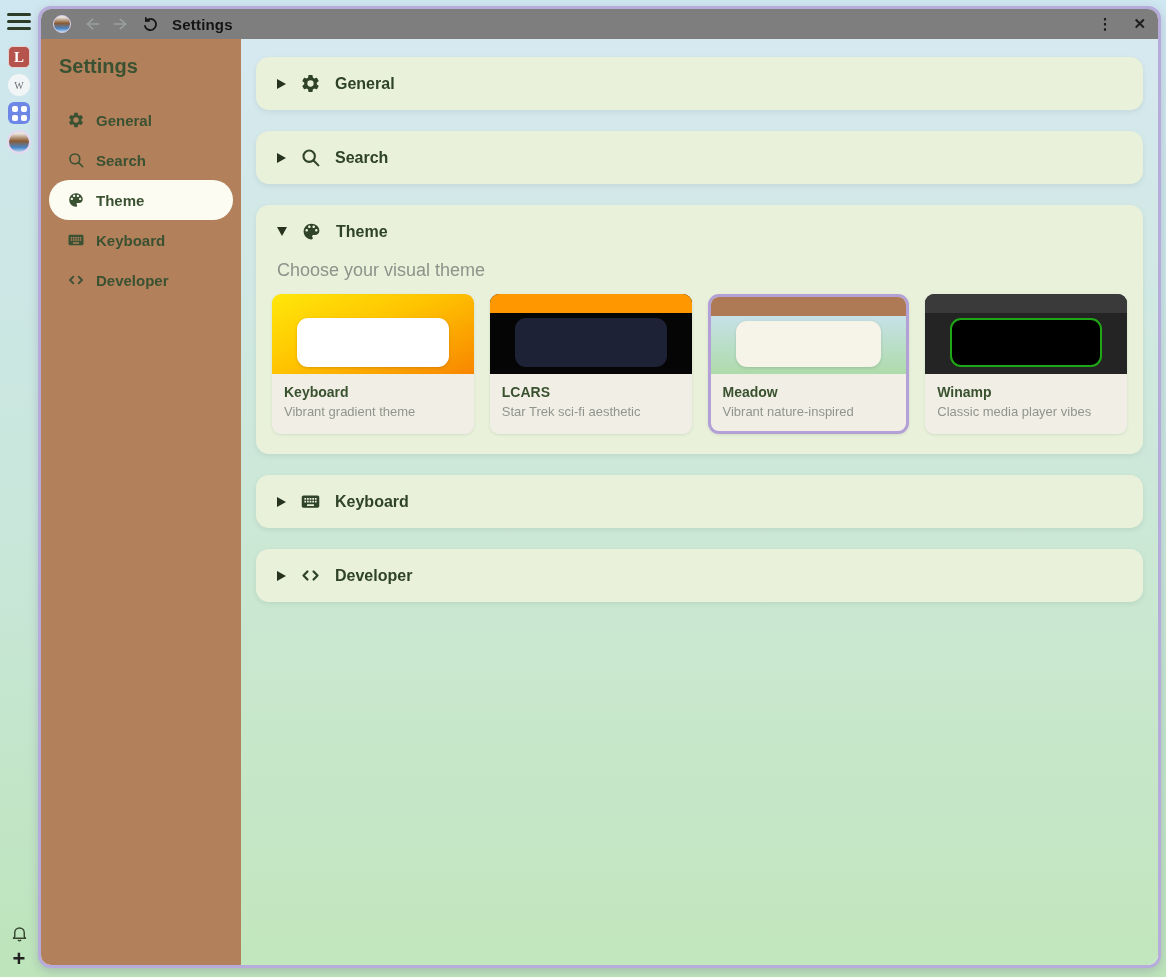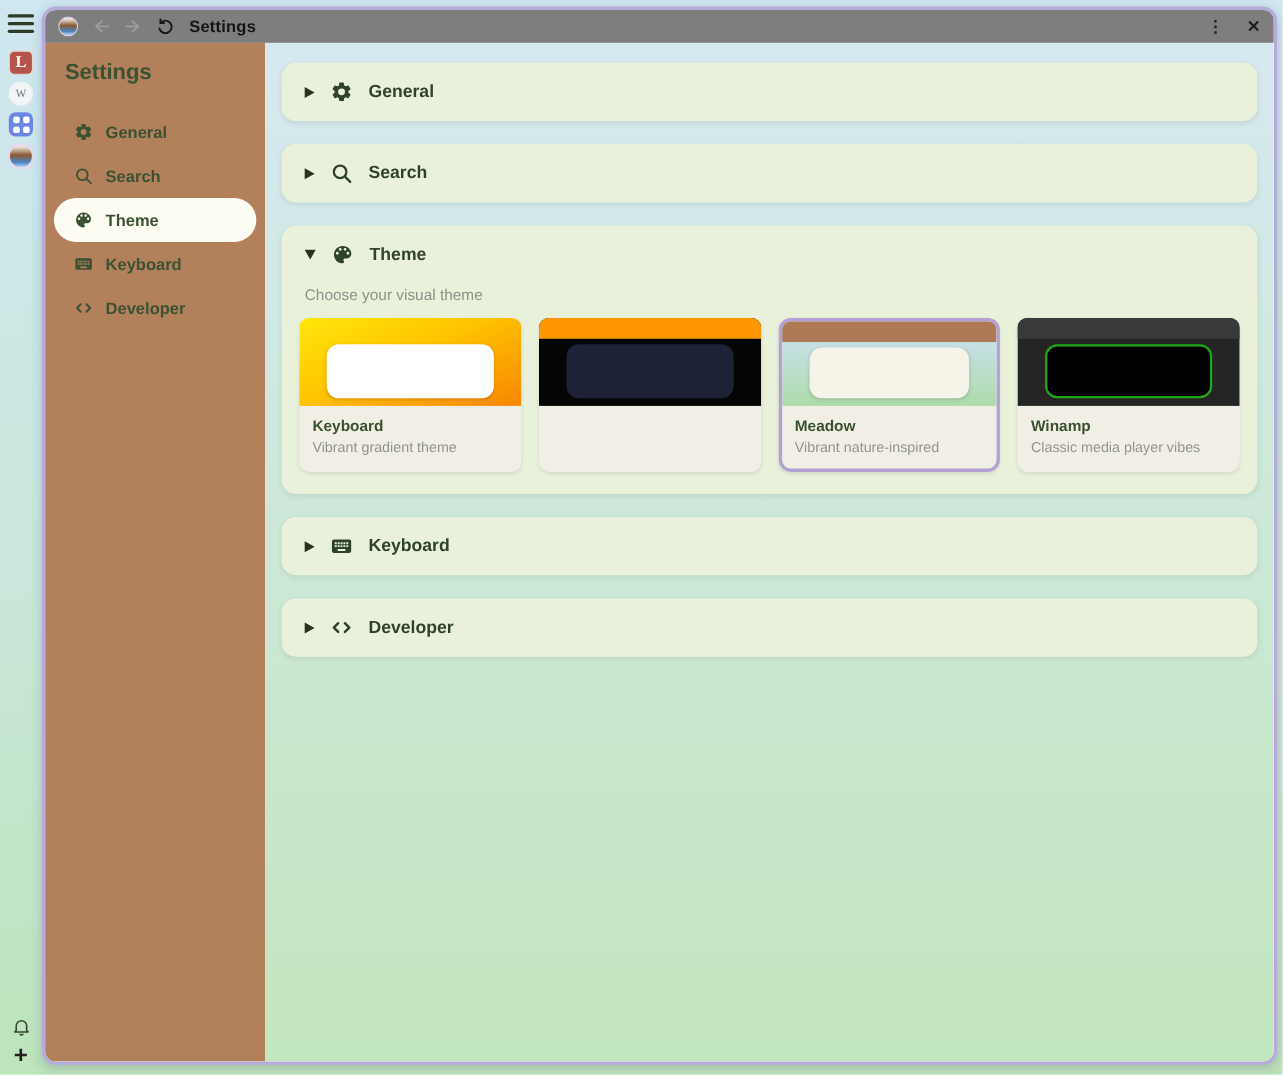--- a/index.html
+++ b/index.html
@@ -51,21 +51,21 @@
 
   
   .main { flex:1; background:linear-gradient(180deg, #d6e9f1 0%, #cde8da 45%, #c2e6bd 100%); padding:18px 15px; overflow:hidden; }
   .section { background:#e9f1db; border-radius:13px; box-shadow:0 2px 5px rgba(60,80,60,.10); margin-bottom:21px; }
   .sec-head { height:53px; display:flex; align-items:center; padding:0 21px; gap:14px; cursor:pointer; }
   .tri-right { width:0; height:0; border-left:9px solid #27321f; border-top:5.5px solid transparent; border-bottom:5.5px solid transparent; }
   .tri-down { width:0; height:0; border-top:9px solid #27321f; border-left:5.5px solid transparent; border-right:5.5px solid transparent; }
   .sec-ic { display:flex; align-items:center; color:#2f422a; }
   .sec-label { color:#2f422a; font-size:16px; font-weight:bold; }
   .section.expanded { padding-bottom:20px; }
-  .sec-sub { color:#8d938a; font-size:14px; padding:0 21px; margin-top:2px; }
+  .sec-sub { color:#8d938a; font-size:18px; padding:0 21px; margin-top:2px; }
 
   .theme-grid { display:grid; grid-template-columns:repeat(4,1fr); gap:16px; padding:0 16px; margin-top:13px; }
   .tcard { background:#f1efe5; border-radius:9px; overflow:hidden; cursor:pointer; box-shadow:0 1px 3px rgba(60,80,60,.12); }
   .tcard.selected { border:3px solid #b3a0d6; border-radius:11px; }
   .tprev { height:80px; position:relative; }
   .tcard.selected .tprev { height:77px; }
   .tprev .inner { position:absolute; left:25px; right:25px; top:24px; bottom:7px; border-radius:11px; }
   .tprev .topbar { position:absolute; left:0; right:0; top:0; height:19px; }
   .prev-default { background:linear-gradient(155deg, #ffe70a 0%, #ffc400 45%, #f88600 100%); }
   .prev-default .inner { background:#ffffff; box-shadow:0 1px 3px rgba(120,60,0,.25); }
@@ -247,20 +247,24 @@
               <div class="tname">Keyboard</div>
               <div class="tdesc">Vibrant gradient theme</div>
             </div>
           </div>
 
           <div class="tcard">
             <div class="tprev prev-lcars">
                 <div class="topbar"></div>
                 <div class="inner"></div>
               </div>
+            <div class="tmeta">
+              <div class="tname">LCARS</div>
+              <div class="tdesc">Star Trek sci-fi aesthetic</div>
+            </div>
           </div>
 
           <div class="tcard selected">
             <div class="tprev prev-meadow">
                 <div class="topbar"></div>
                 <div class="inner"></div>
               </div>
             <div class="tmeta">
               <div class="tname">Meadow</div>
               <div class="tdesc">Vibrant nature-inspired</div>

